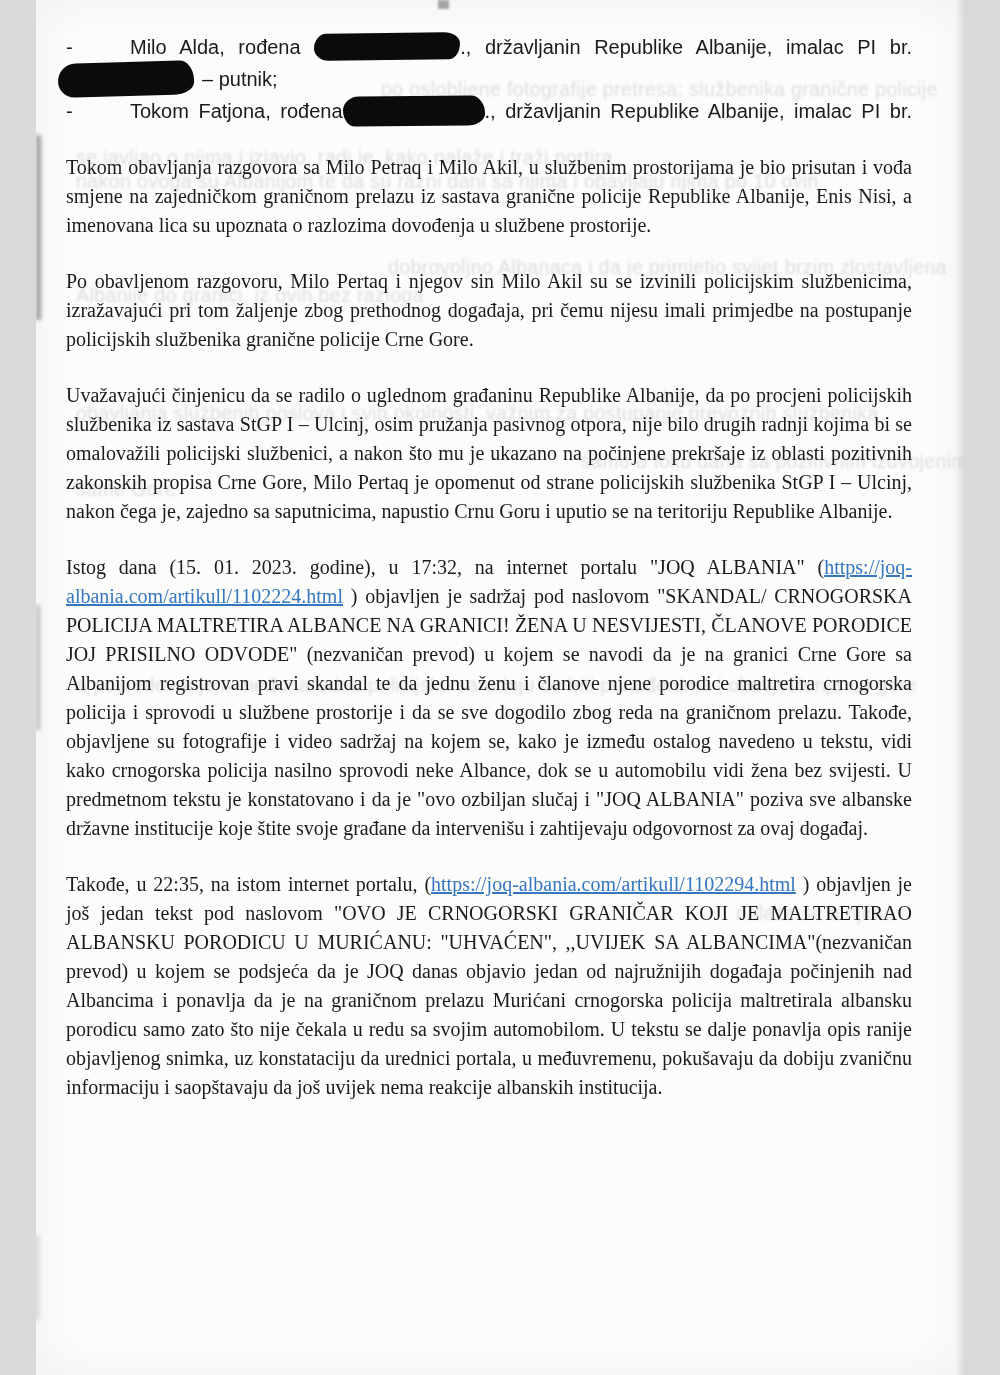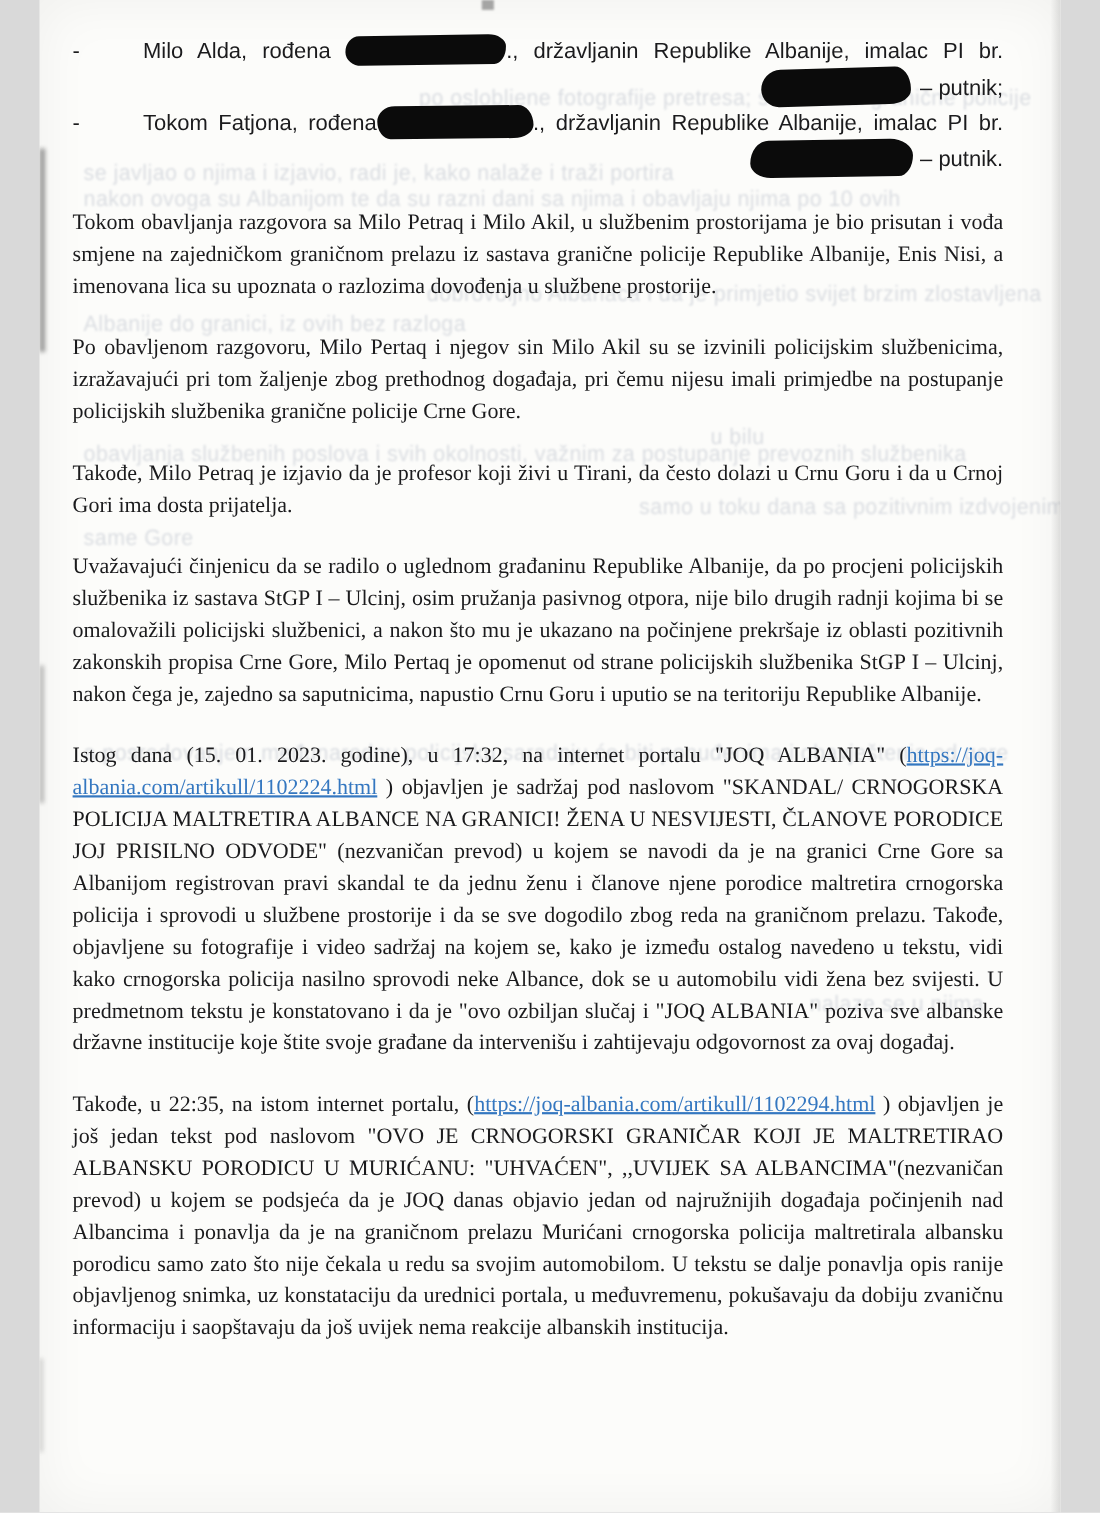--- a/index.html
+++ b/index.html
@@ -14,21 +14,21 @@
     box-shadow:inset 0 0 50px rgba(0,0,0,0.05);
   }
   .content{
     position:relative;
     z-index:2;
     padding:32px 52px 0 30px;
     font-size:20px;
     line-height:29px;
   }
   
-  .list-line{line-height:30px;text-align:right;}
+  .list-line{line-height:30px;}
   .list-line.first{text-align:justify;text-align-last:justify;}
   .marker{display:inline-block;width:64px;}
   .redact{
     display:inline-block;
     background:#0b0b0b;
   }
   .r-a{width:146px;height:27px;border-radius:14px 18px 12px 16px/16px 12px 18px 14px;transform:rotate(-0.8deg);vertical-align:-6px;}
   .r-b{width:136px;height:34px;border-radius:20px 16px 22px 18px/20px 22px 14px 18px;transform:rotate(-1.6deg);vertical-align:-10px;margin-left:-8px;margin-right:8px;}
   .r-c{width:142px;height:30px;border-radius:16px 14px 18px 12px/14px 18px 12px 16px;transform:rotate(-0.5deg);vertical-align:-8px;}
   .r-d{width:148px;height:34px;border-radius:18px 22px 14px 20px/22px 16px 20px 14px;transform:rotate(-0.9deg);vertical-align:-10px;margin-left:-10px;margin-right:6px;}
@@ -80,26 +80,24 @@
       <span class="bleed" style="left: 40px; top: 478px;">same Gore</span>
       <span class="bleed" style="left: 40px; top: 674px;">a posredovanjem međunarodnu policijsku saradnju će biti ponuđenima i obavještenja od gore</span>
       <span class="bleed" style="left: 700px; top: 902px;">nalaze se u njima</span>
     </div>
 
   <div class="content">
     <div id="list-section">
         <div class="list-line first"><span class="marker">-</span><span>Milo Alda, rođena </span><span class="redact r-a"></span><span>., državljanin Republike Albanije, imalac PI br.</span></div>
         <div class="list-line second"><span class="redact r-b"></span><span>– putnik;</span></div>
         <div class="list-line first"><span class="marker">-</span><span>Tokom Fatjona, rođena</span><span class="redact r-c"></span><span>., državljanin Republike Albanije, imalac PI br.</span></div>
-        <div class="list-line second"><span class="redact r-d"></span><span>– putnik.</span></div>
       </div>
     <div id="paragraphs">
         <div class="para"><span>Tokom obavljanja razgovora sa Milo Petraq i Milo Akil, u službenim prostorijama je bio prisutan i vođa smjene na zajedničkom graničnom prelazu iz sastava granične policije Republike Albanije, Enis Nisi, a imenovana lica su upoznata o razlozima dovođenja u službene prostorije.</span></div>
         <div class="para"><span>Po obavljenom razgovoru, Milo Pertaq i njegov sin Milo Akil su se izvinili policijskim službenicima, izražavajući pri tom žaljenje zbog prethodnog događaja, pri čemu nijesu imali primjedbe na postupanje policijskih službenika granične policije Crne Gore.</span></div>
-        <div class="para"><span>Takođe, Milo Petraq je izjavio da je profesor koji živi u Tirani, da često dolazi u Crnu Goru i da u Crnoj Gori ima dosta prijatelja.</span></div>
         <div class="para"><span>Uvažavajući činjenicu da se radilo o uglednom građaninu Republike Albanije, da po procjeni policijskih službenika iz sastava StGP I – Ulcinj, osim pružanja pasivnog otpora, nije bilo drugih radnji kojima bi se omalovažili policijski službenici, a nakon što mu je ukazano na počinjene prekršaje iz oblasti pozitivnih zakonskih propisa Crne Gore, Milo Pertaq je opomenut od strane policijskih službenika StGP I – Ulcinj, nakon čega je, zajedno sa saputnicima, napustio Crnu Goru i uputio se na teritoriju Republike Albanije.</span></div>
         <div class="para"><span>Istog dana (15. 01. 2023. godine), u 17:32, na internet portalu "JOQ ALBANIA" (</span><a href="#" class="doc-link">https://joq-albania.com/artikull/1102224.html</a><span> ) objavljen je sadržaj pod naslovom "SKANDAL/ CRNOGORSKA POLICIJA MALTRETIRA ALBANCE NA GRANICI! ŽENA U NESVIJESTI, ČLANOVE PORODICE JOJ PRISILNO ODVODE" (nezvaničan prevod) u kojem se navodi da je na granici Crne Gore sa Albanijom registrovan pravi skandal te da jednu ženu i članove njene porodice maltretira crnogorska policija i sprovodi u službene prostorije i da se sve dogodilo zbog reda na graničnom prelazu. Takođe, objavljene su fotografije i video sadržaj na kojem se, kako je između ostalog navedeno u tekstu, vidi kako crnogorska policija nasilno sprovodi neke Albance, dok se u automobilu vidi žena bez svijesti. U predmetnom tekstu je konstatovano i da je "ovo ozbiljan slučaj i "JOQ ALBANIA" poziva sve albanske državne institucije koje štite svoje građane da intervenišu i zahtijevaju odgovornost za ovaj događaj.</span></div>
         <div class="para"><span>Takođe, u 22:35, na istom internet portalu, (</span><a href="#" class="doc-link">https://joq-albania.com/artikull/1102294.html</a><span> ) objavljen je još jedan tekst pod naslovom "OVO JE CRNOGORSKI GRANIČAR KOJI JE MALTRETIRAO ALBANSKU PORODICU U MURIĆANU: "UHVAĆEN", ,,UVIJEK SA ALBANCIMA"(nezvaničan prevod) u kojem se podsjeća da je JOQ danas objavio jedan od najružnijih događaja počinjenih nad Albancima i ponavlja da je na graničnom prelazu Murićani crnogorska policija maltretirala albansku porodicu samo zato što nije čekala u redu sa svojim automobilom. U tekstu se dalje ponavlja opis ranije objavljenog snimka, uz konstataciju da urednici portala, u međuvremenu, pokušavaju da dobiju zvaničnu informaciju i saopštavaju da još uvijek nema reakcije albanskih institucija.</span></div>
       </div>
   </div>
 
   <div class="artifact strip-1"></div>
   <div class="artifact strip-2"></div>
   <div class="artifact strip-3"></div>
   <div class="artifact tick-top"></div>

